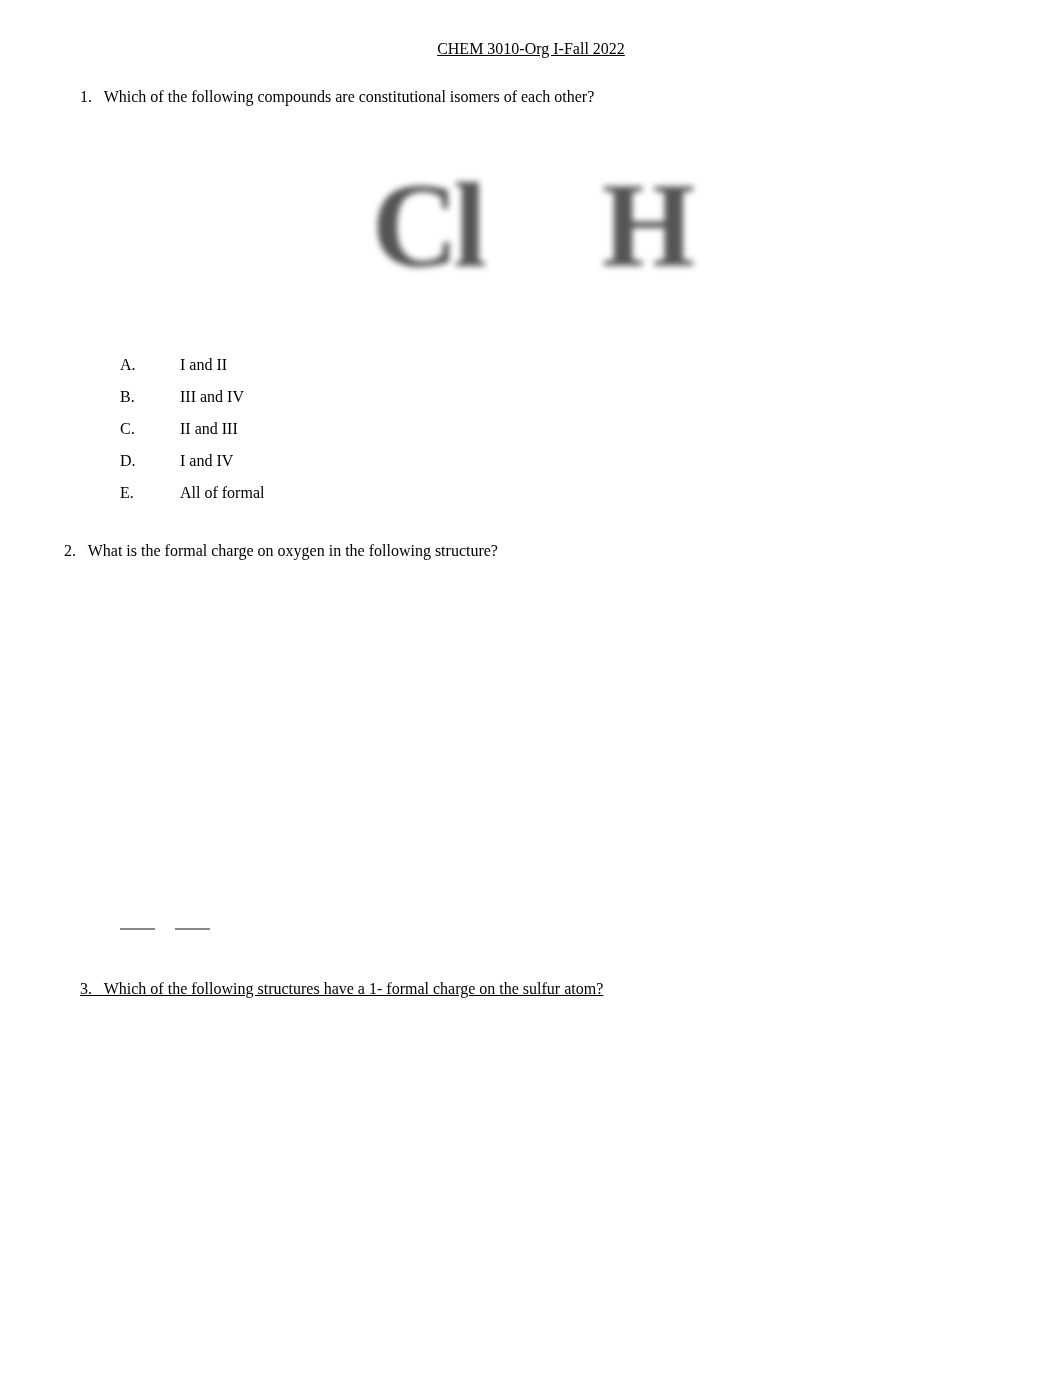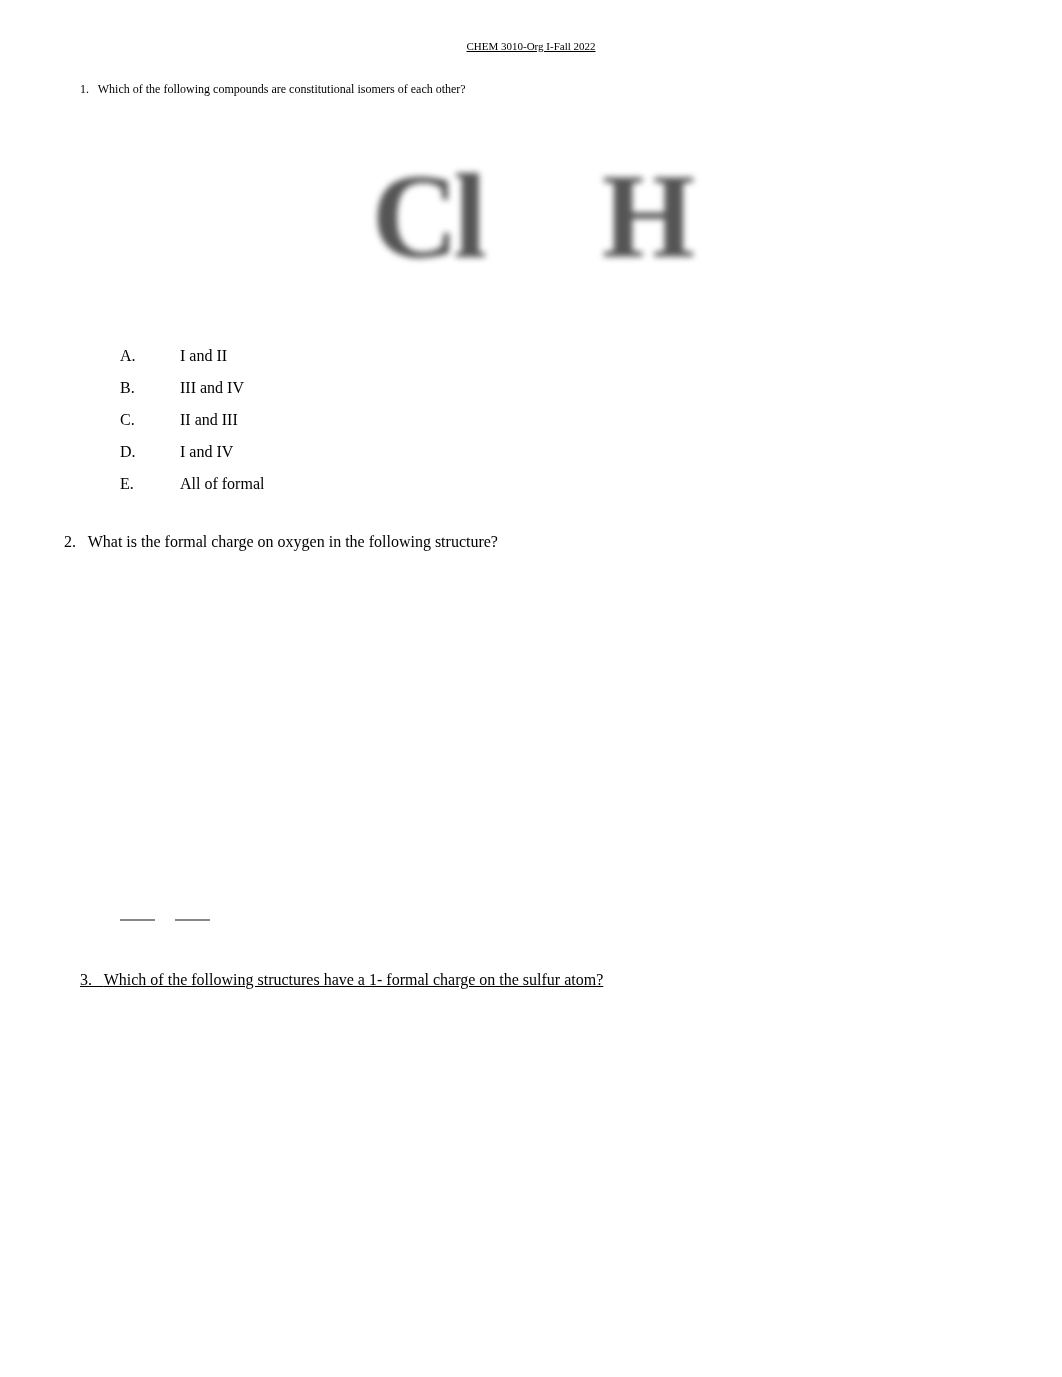--- a/index.html
+++ b/index.html
@@ -17,38 +17,38 @@
       min-height: 1377px;
       padding: 40px 60px;
     }
 
     .header {
       text-align: center;
       margin-bottom: 30px;
     }
 
     .header-title {
-      font-size: 11px;
+      font-size: 16px;
       font-weight: normal;
       margin-bottom: 6px;
       text-decoration: underline;
     }
 
     .header-subtitle {
       font-size: 17px;
       font-weight: normal;
       text-decoration: underline;
     }
 
     .question-block {
       margin-bottom: 40px;
     }
 
     .question-text {
-      font-size: 12px;
+      font-size: 16px;
       margin-bottom: 20px;
       margin-left: 20px;
     }
 
     .question-number {
       display: inline;
     }
 
     .molecule-area {
       display: flex;

